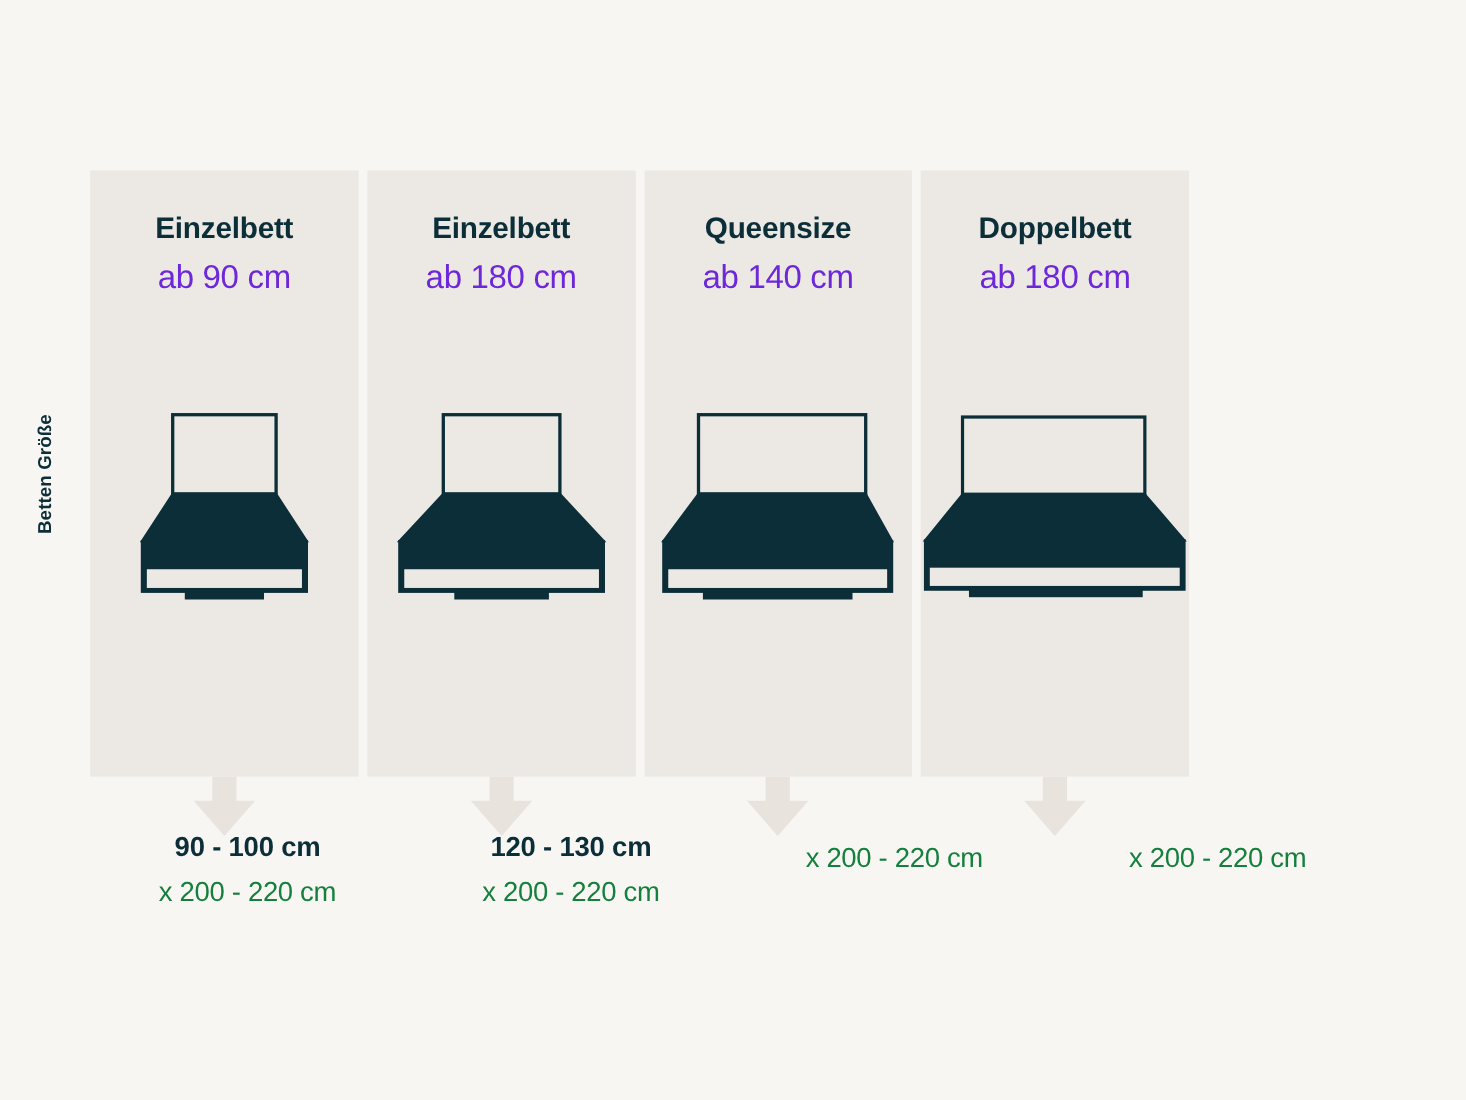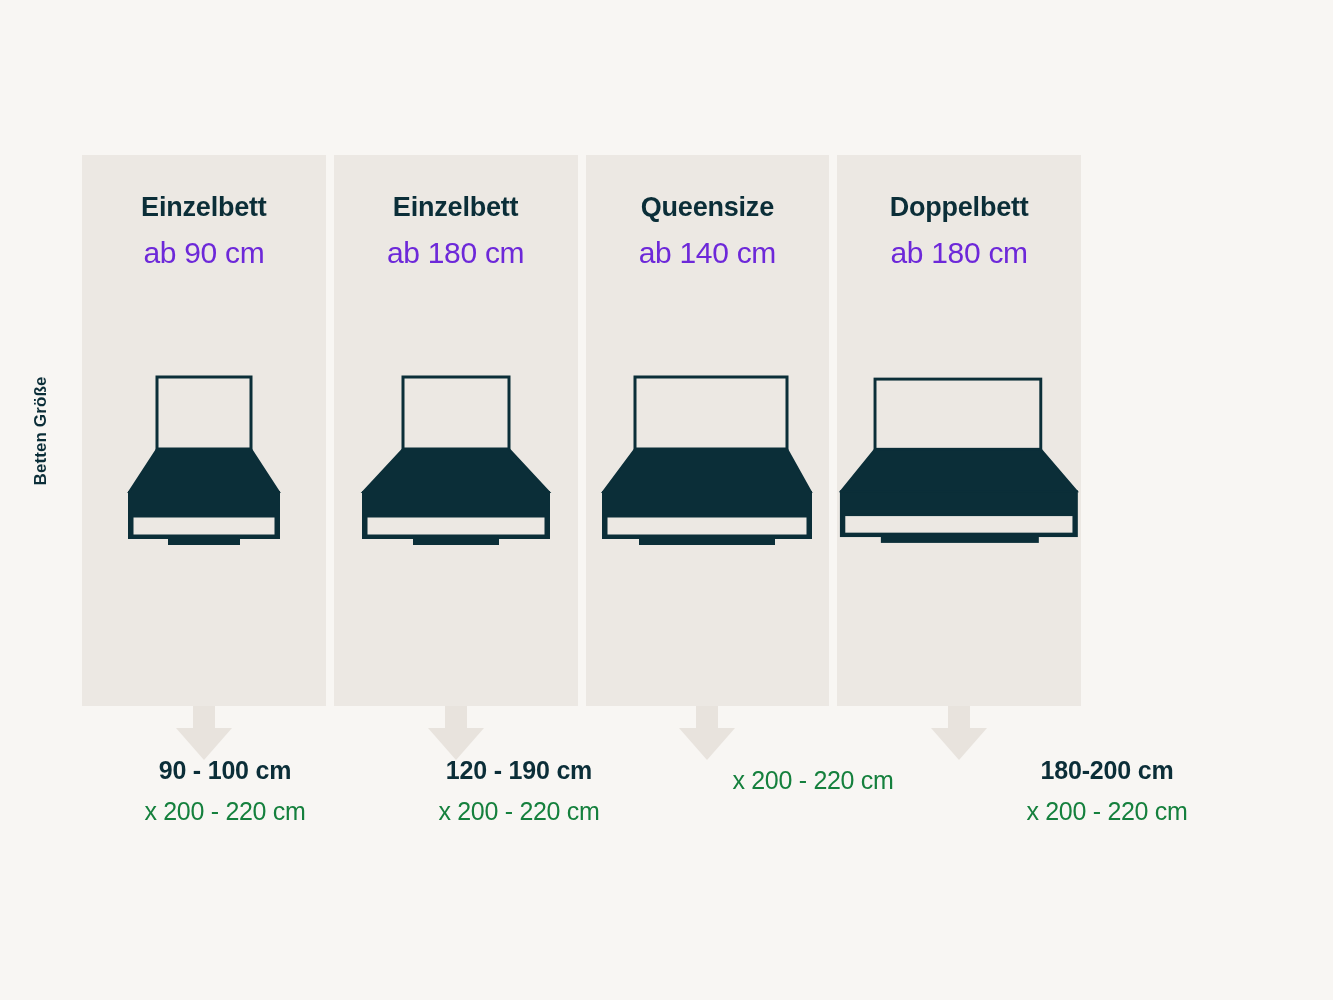--- a/index.html
+++ b/index.html
@@ -224,25 +224,24 @@
     </div>
 
   </div>
 
   <div id="captions">
     <div class="caption">
       <div class="cap-main">90 - 100 cm</div>
       <div class="cap-sub">x 200 - 220 cm</div>
     </div>
     <div class="caption">
-      <div class="cap-main">120 - 190 cm</div>
-      <div class="cap-sub">x 200 - 220 cm</div>
-    </div>
-    <div class="caption">
-      <div class="cap-sub">x 200 - 220 cm</div>
-    </div>
-    <div class="caption">
-      <div class="cap-main">180-200 cm</div>
+      <div class="cap-main">120 - 130 cm</div>
+      <div class="cap-sub">x 200 - 220 cm</div>
+    </div>
+    <div class="caption">
+      <div class="cap-sub">x 200 - 220 cm</div>
+    </div>
+    <div class="caption">
       <div class="cap-sub">x 200 - 220 cm</div>
     </div>
   </div>
 
 </div>
 
 </body></html>

